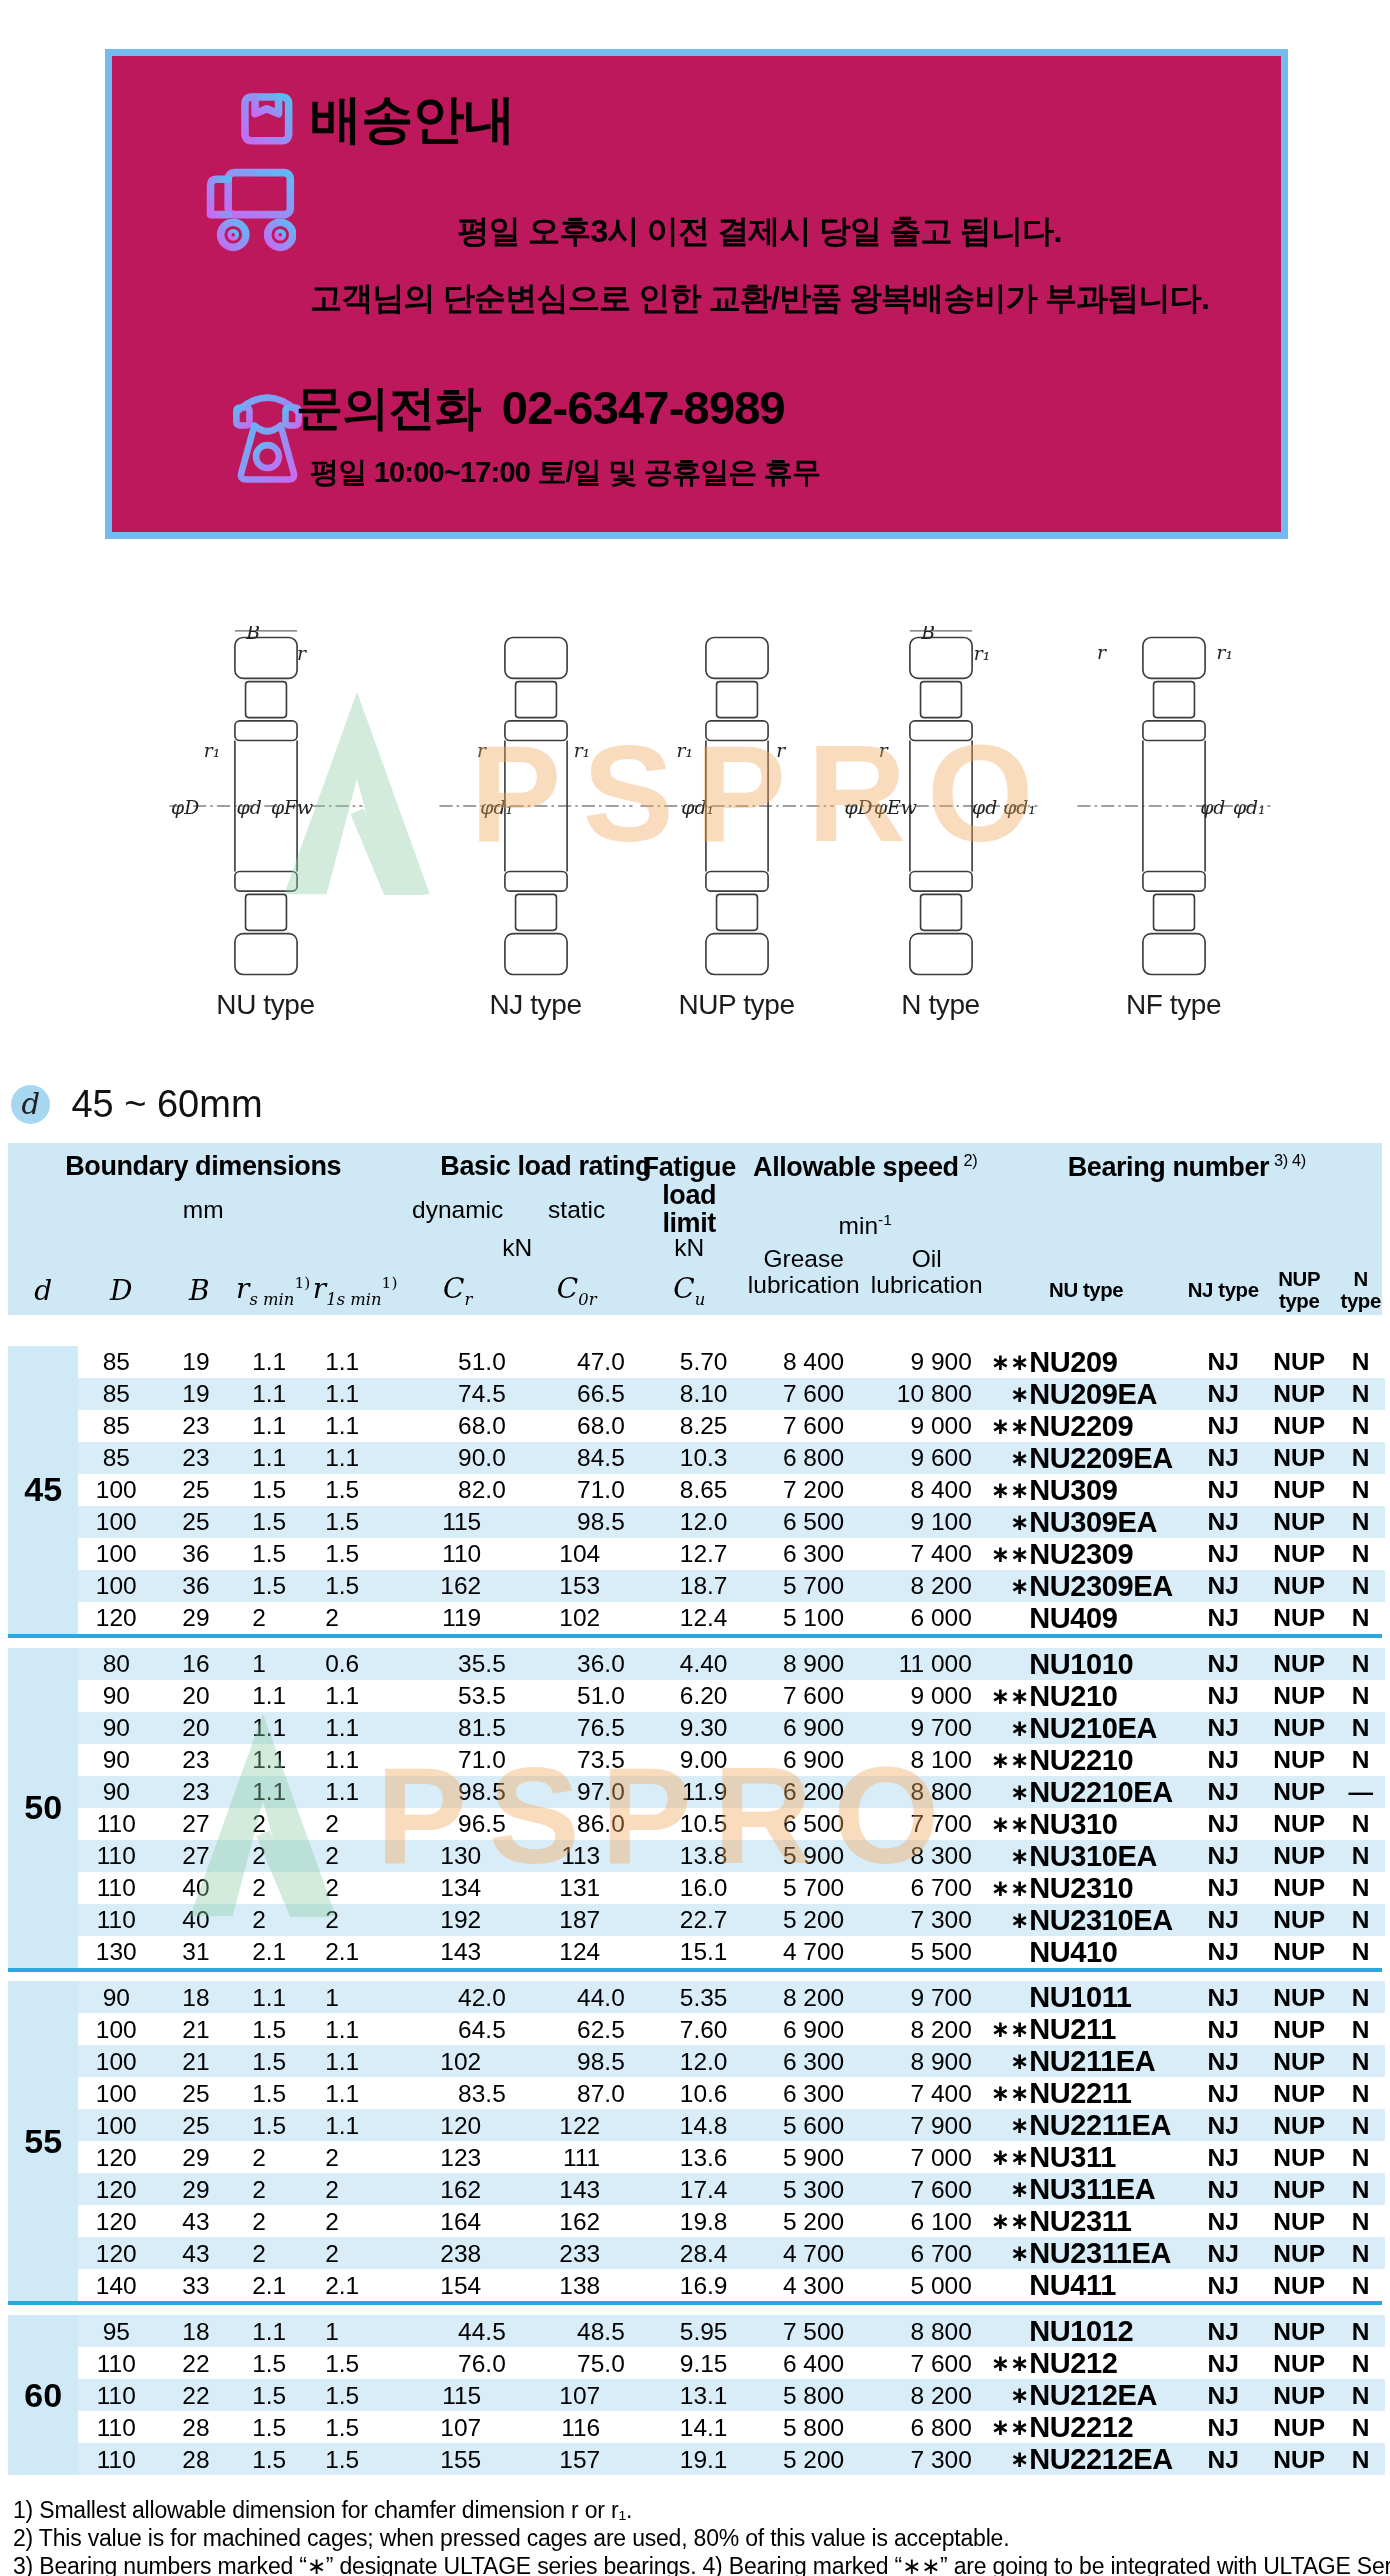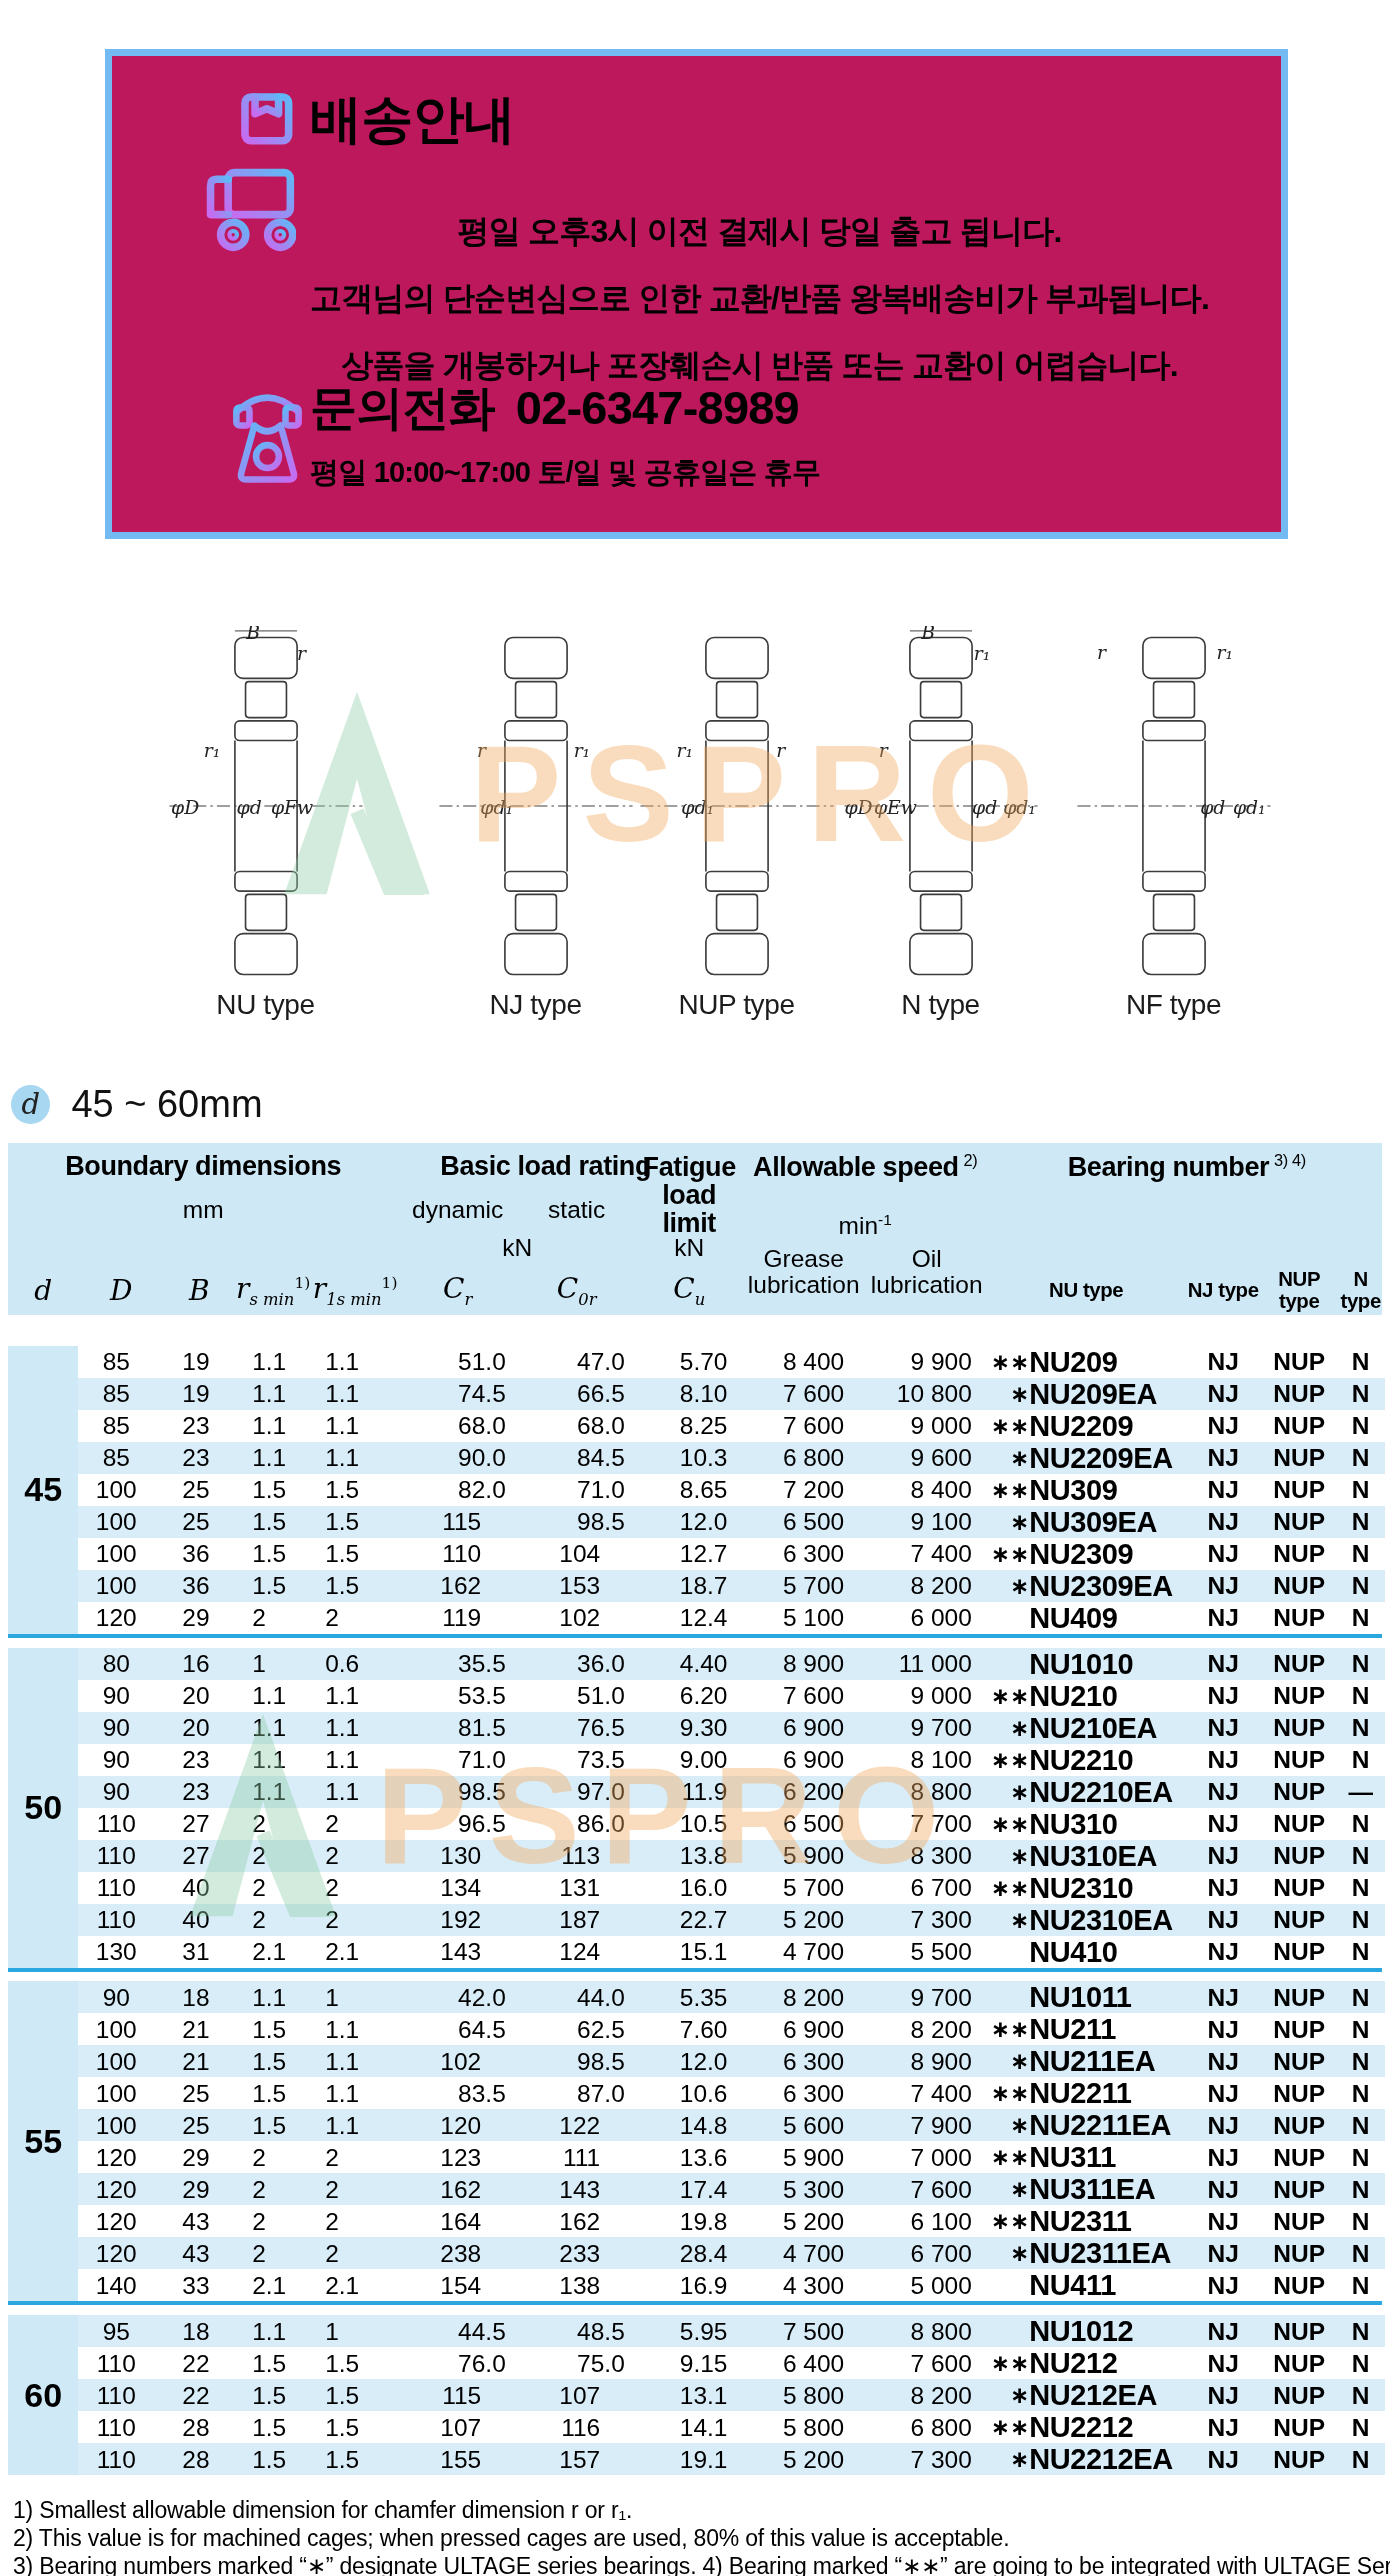--- a/index.html
+++ b/index.html
@@ -12,21 +12,21 @@
   .delivery-box {
     position:absolute; left:105px; top:49px; width:1169px; height:476px;
     border:7.4px solid var(--c-border); background:#be185d;
   }
   .db-icon { position:absolute; }
   .db-truck { left:92px; top:36px; width:92px; height:173px; }
   .db-phoneicon { left:121px; top:322px; width:69px; height:113px; }
   .db-title { position:absolute; left:198px; top:29px; font-size:52px; font-weight:800; letter-spacing:-0.8px; }
   .db-lines { position:absolute; left:198px; top:131px; font-size:32px; font-weight:700; letter-spacing:-0.8px; }
   .db-lines div { margin-top:23px;text-align:center; }
-  .db-phone-title { position:absolute; left:198px; top:321px; font-size:47px; font-weight:800; letter-spacing:-0.8px; }
+  .db-phone-title { position:absolute; left:184px; top:321px; font-size:47px; font-weight:800; letter-spacing:-0.8px; }
   .db-phone-title .num { margin-left:21px; }
   .db-hours { position:absolute; left:198px; top:397px; font-size:29px; font-weight:700; letter-spacing:-0.8px; }
   
   .diagrams { position:absolute; left:0; top:626px; width:1390px; height:401px; }
   .diagram { position:absolute; width:213px; text-align:center; }
   .diagram svg { display:block; margin:0 auto; }
   .diagram .dlabel { margin-top:3.3px; font-size:28px; color:#1c1c1c; letter-spacing:-0.4px; }
   .dimtext { font-family:"DejaVu Serif","Liberation Serif",serif; font-style:italic; font-size:23px; fill:#222; }
   
   .watermark { position:absolute; display:flex; align-items:center; pointer-events:none; z-index:6; }
@@ -131,21 +131,20 @@
         <circle cx="32" cy="170" r="15"></circle>
         <circle cx="88" cy="170" r="15"></circle>
         <circle cx="32" cy="170" r="2.5"></circle>
         <circle cx="88" cy="170" r="2.5"></circle>
       </g>
     </svg>
     <div class="db-title">배송안내</div>
     <div class="db-lines">
       <div>평일 오후3시 이전 결제시 당일 출고 됩니다.</div>
       <div>고객님의 단순변심으로 인한 교환/반품 왕복배송비가 부과됩니다.</div>
-      <div>상품을 개봉하거나 포장훼손시 반품 또는 교환이 어렵습니다.</div>
     </div>
     <svg class="db-icon db-phoneicon" viewBox="0 0 84 138">
       <defs>
         <linearGradient id="g2" x1="0" y1="0" x2="1" y2="1">
           <stop offset="0" stop-color="#5FB9F6"></stop>
             <stop offset="1" stop-color="#C76BF0"></stop>
         </linearGradient>
       </defs>
       <g fill="none" stroke="url(#g2)" stroke-width="8" stroke-linejoin="round" stroke-linecap="round">
         <path d="M6,40 Q42,8 78,40"></path>

